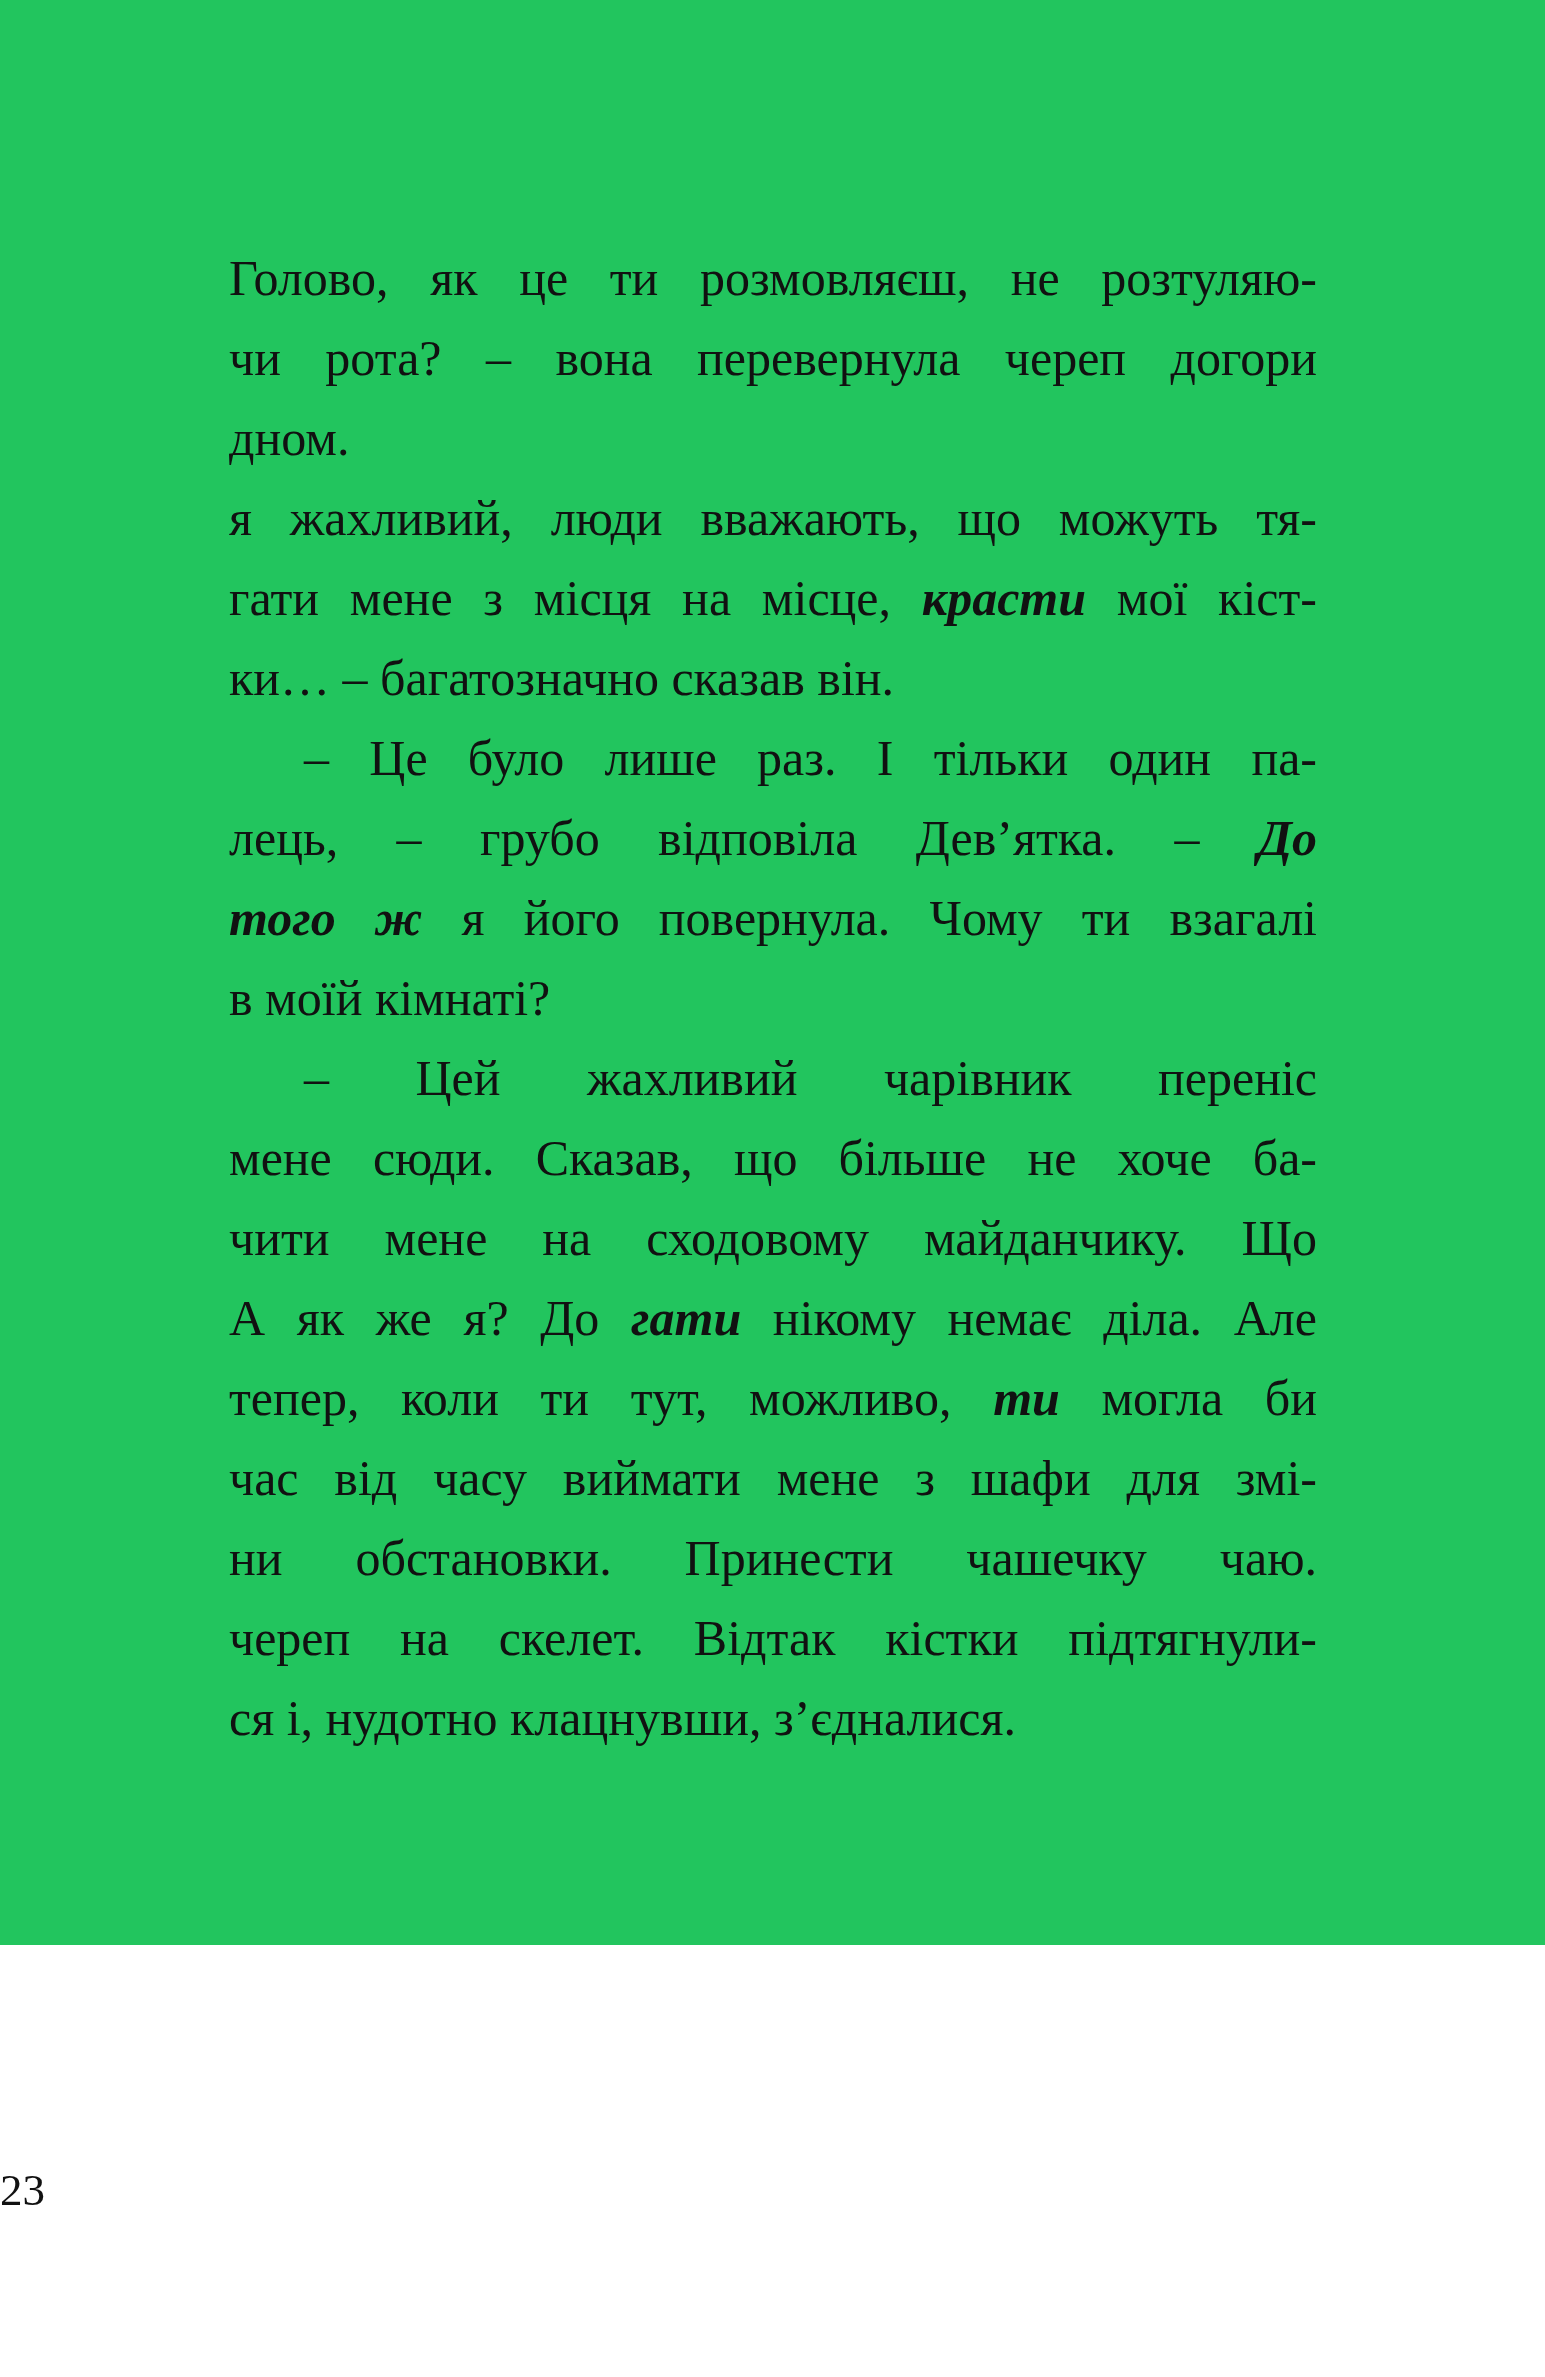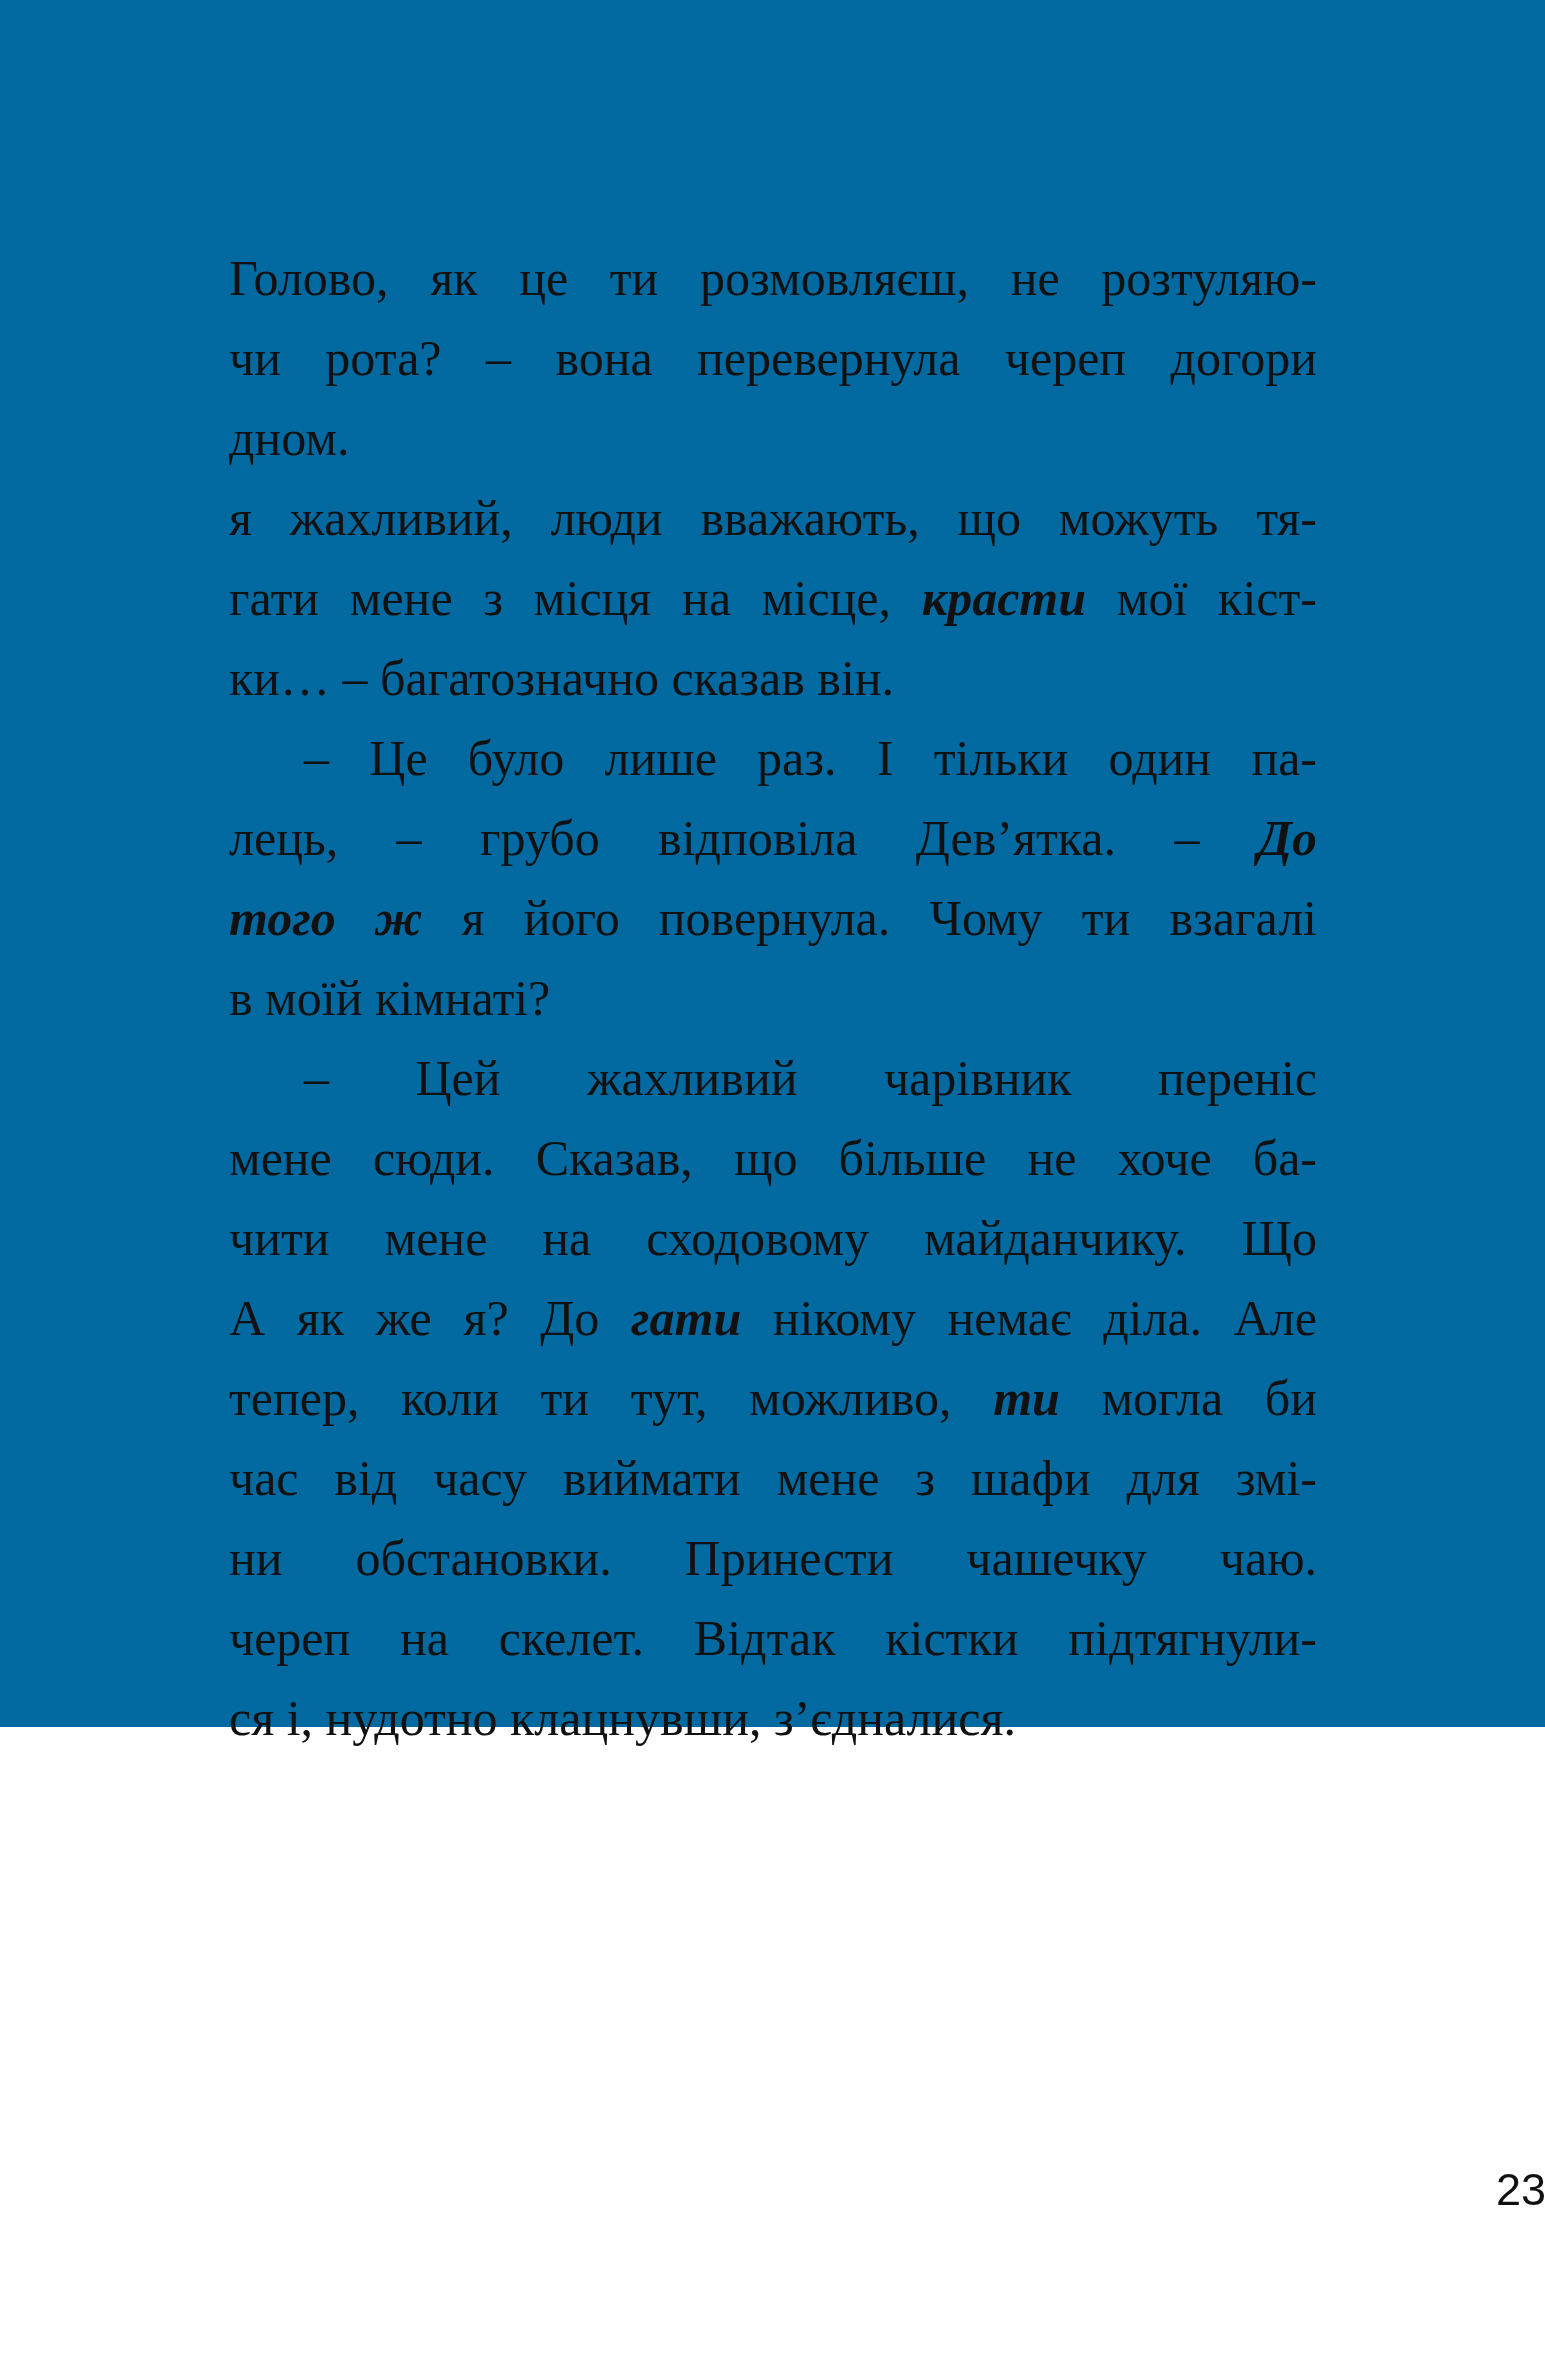--- a/index.html
+++ b/index.html
@@ -1,32 +1,32 @@
 <!DOCTYPE html>
 <html style="font-size:13px"><head>
 <meta charset="utf-8">
 <style>
   html, body { margin: 0; padding: 0; background: #ffffff; }
   body { width: 1546px; height: 2377px; position: relative; overflow: hidden; }
-  .page { position: absolute; left: 0; top: 0; width: 1546px; height: 1727px; background: #0369a1; }
+  .page { position: absolute; left: 0; top: 0; width: 1546px; height: 1945px; background: #22c55e; }
   .text-block {
     position: absolute; left: 229px; top: 238px; width: 1088px;
     font-family: "Liberation Serif", "DejaVu Serif", serif;
     font-size: 50px; line-height: 80px; color: #111111;
   }
   .line {
     display: block; height: 80px; white-space: nowrap;
     text-align: justify; text-align-last: justify;
   }
   .line.last { text-align-last: left; }
   .line.indent { padding-left: 75px; }
   .em { font-style: italic; font-weight: bold; }
   .page-number {
-    position: absolute; left: 0; width: 1546px; top: 2164px; text-align: right;
-    font-family: Liberation Sans, sans-serif;
+    position: absolute; left: 0; width: 1546px; top: 2164px; text-align: left;
+    font-family: Liberation Serif, serif;
     font-size: 45px; line-height: 52px; color: #111111;
   }
 </style>
 </head>
 <body>
 
 <div class="page">
   <div class="text-block">
 
     <div class="paragraph">

